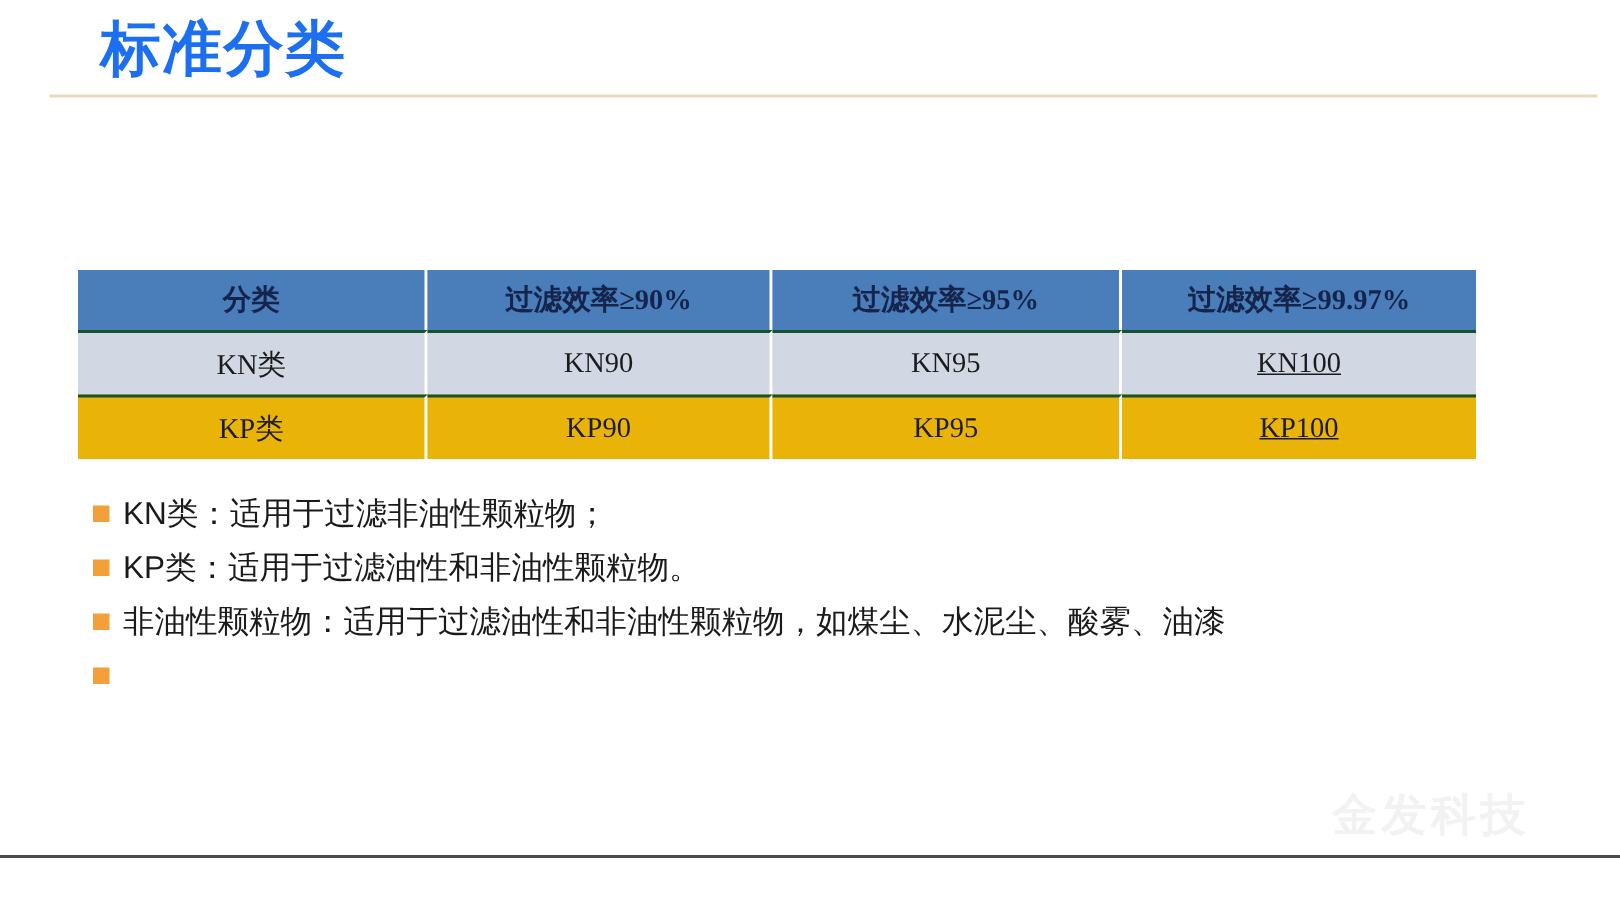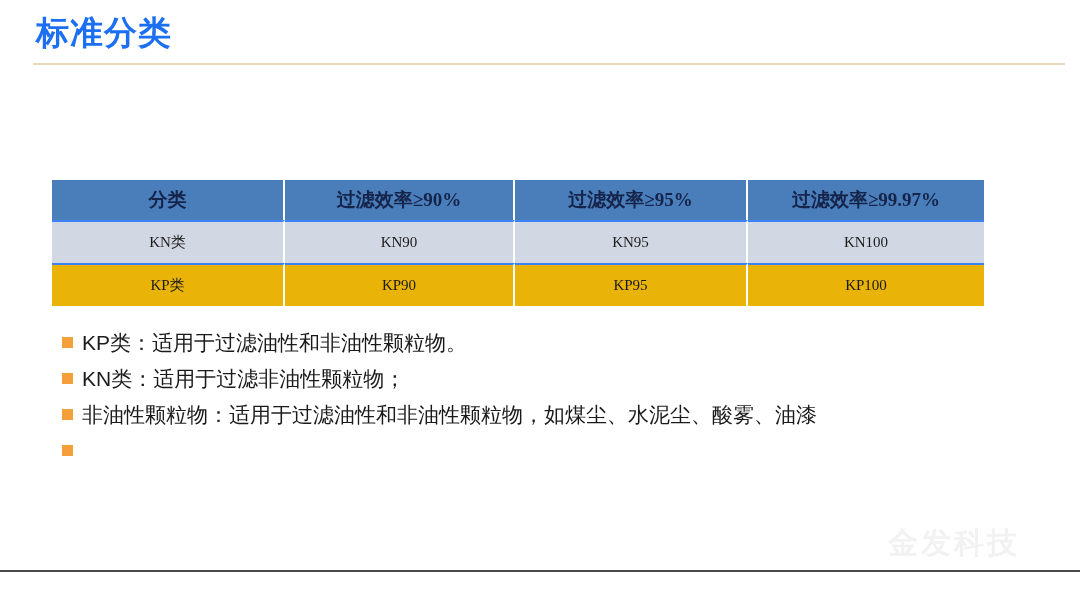--- a/index.html
+++ b/index.html
@@ -14,23 +14,23 @@
     position: relative;
     width: 1080px;
     height: 606px;
     background: #ffffff;
     overflow: hidden;
   }
 
   
   .slide-title {
     position: absolute;
-    left: 36px;
+    left: 67px;
     top: 6px;
-    font-size: 33px;
+    font-size: 40px;
     font-weight: bold;
     color: #1d6ff2;
     letter-spacing: 1px;
     line-height: 54px;
     white-space: nowrap;
   }
   .title-rule {
     position: absolute;
     left: 33px;
     top: 63px;
@@ -74,27 +74,27 @@
     color: #15244a;
     font-size: 19px;
     font-family: "Liberation Serif", "DejaVu Serif", serif;
     font-weight: bold;
     border-right: 2px solid #ffffff;
   }
   .class-table thead th:last-child { border-right: none; }
 
   .class-table tbody td {
     height: 41px;
-    font-size: 15px;
+    font-size: 19px;
     font-family: "Liberation Serif", "DejaVu Serif", serif;
     color: #1b1b1b;
     border-right: 2px solid #ffffff;
-    border-top: 2px solid #3b82f6;
-  }
-  .class-table tbody td:last-child { border-right: none; }
+    border-top: 2px solid #14532d;
+  }
+  .class-table tbody td:last-child { border-right: none; text-decoration: underline; }
   .class-table tbody tr.row-a td { background: #d2d7e4; }
   .class-table tbody tr.row-b td { background: #eab308; }
 
   
   .bullets {
     position: absolute;
     left: 60px;
     top: 327px;
     width: 960px;
   }
@@ -192,26 +192,26 @@
         <td>KP95</td>
         <td>KP100</td>
       </tr>
     </tbody>
   </table>
 
   <div class="bullets">
 
     <div class="bullet-line">
       <span class="bullet-sq"></span>
+      <span class="bullet-text">KN类：适用于过滤非油性颗粒物；</span>
+    </div>
+
+    <div class="bullet-line">
+      <span class="bullet-sq"></span>
       <span class="bullet-text">KP类：适用于过滤油性和非油性颗粒物。</span>
-    </div>
-
-    <div class="bullet-line">
-      <span class="bullet-sq"></span>
-      <span class="bullet-text">KN类：适用于过滤非油性颗粒物；</span>
     </div>
 
     <div class="bullet-line">
       <span class="bullet-sq"></span>
       <span class="bullet-text">非油性颗粒物：适用于过滤油性和非油性颗粒物，如煤尘、水泥尘、酸雾、油漆</span>
     </div>
 
     <div class="bullet-line">
       <span class="bullet-sq"></span>
     </div>

